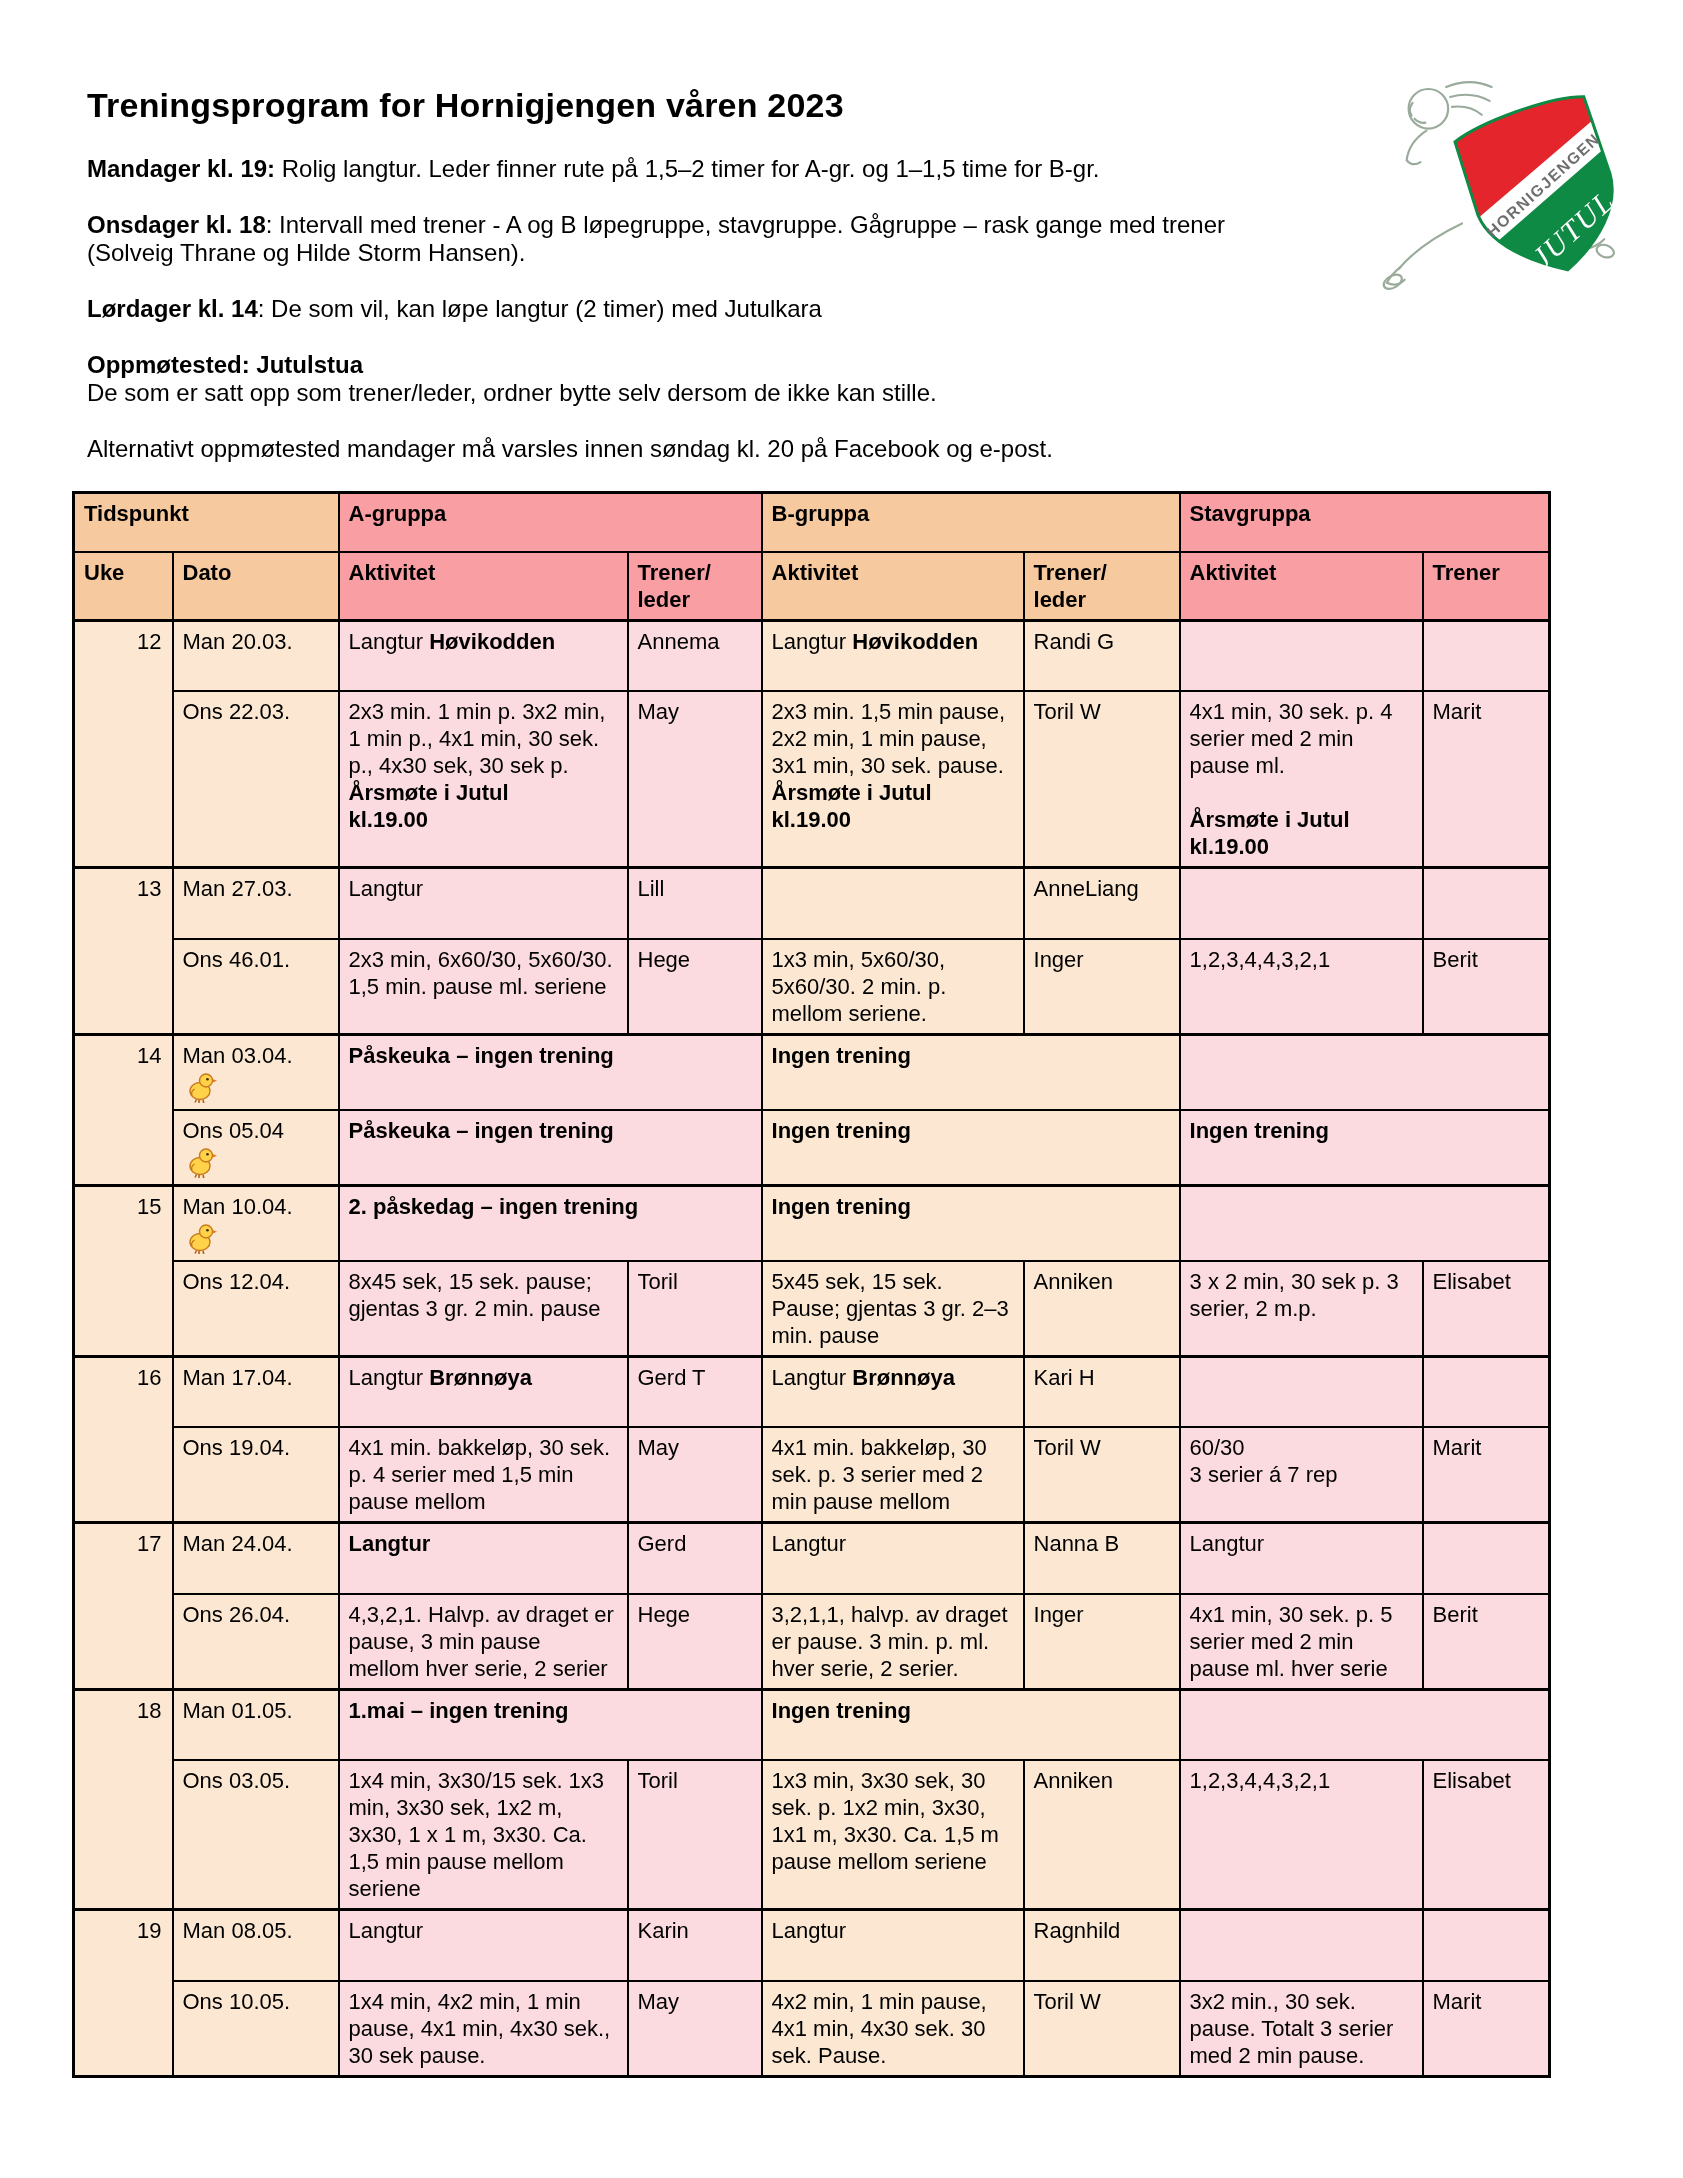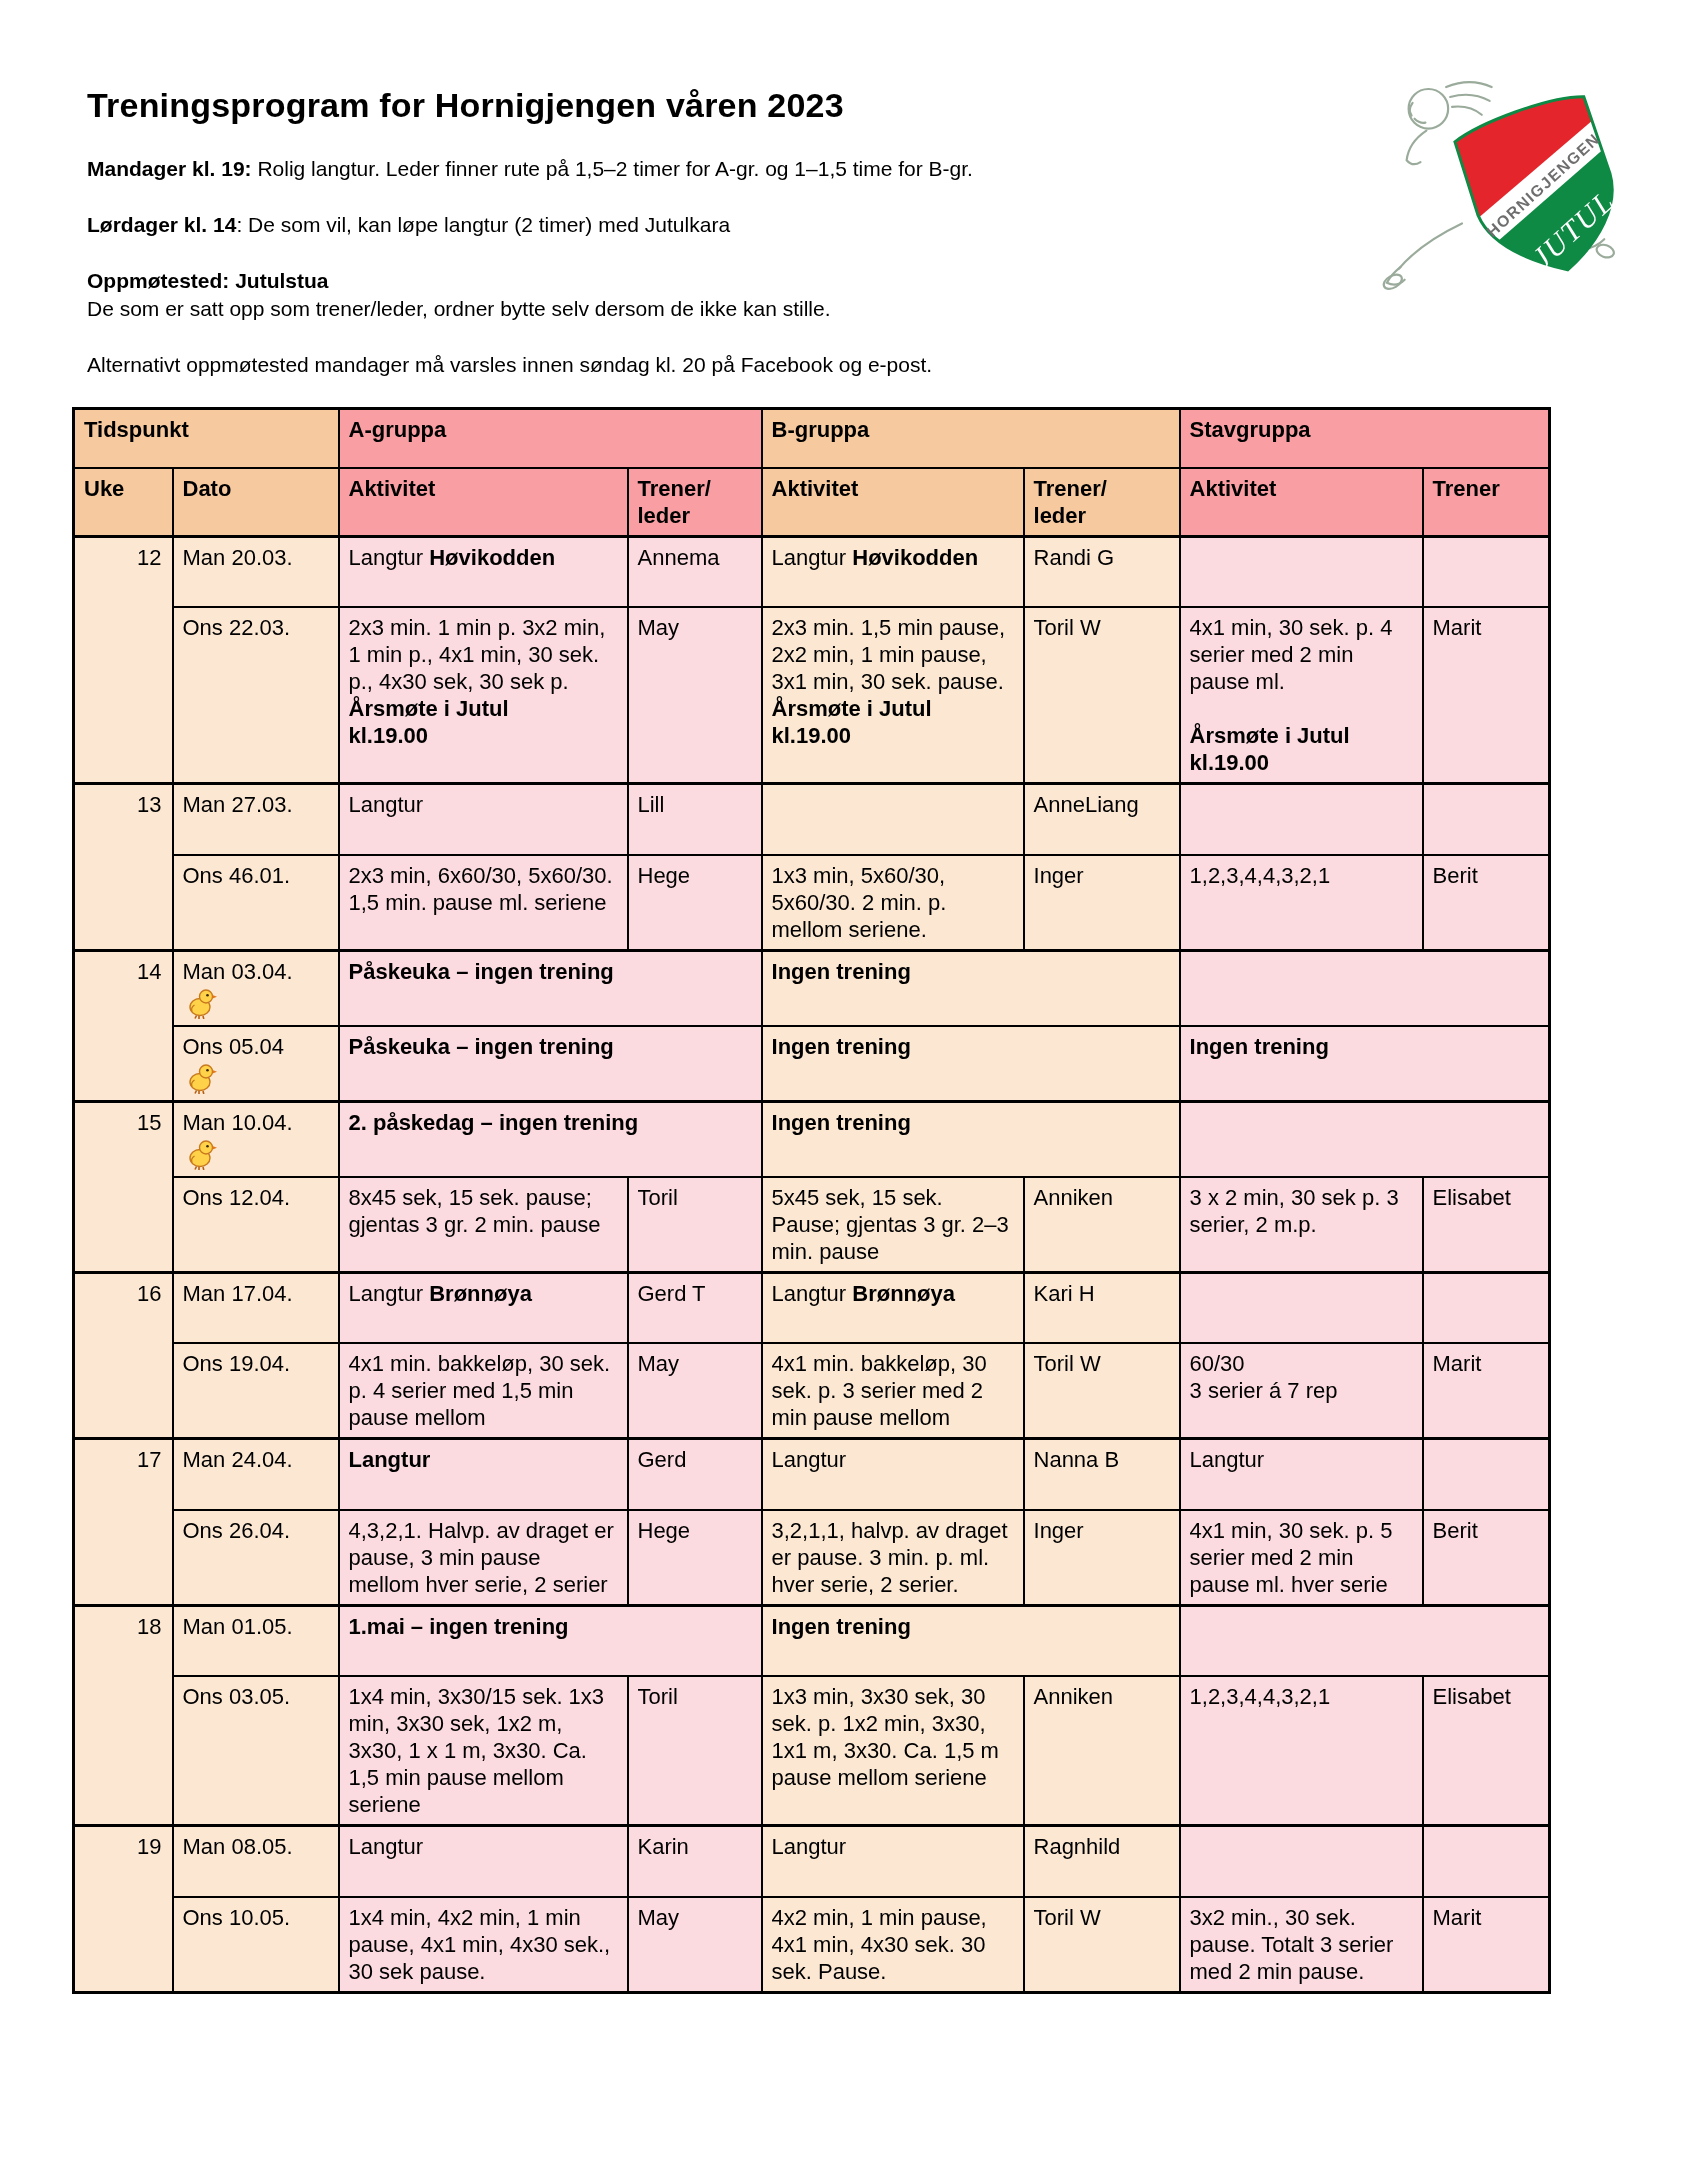--- a/index.html
+++ b/index.html
@@ -9,21 +9,21 @@
     --border:#000000;
   }
   *{box-sizing:border-box}
   html,body{margin:0;padding:0;background:#e8e8e8}
   .page{
     width:1683px;height:2178px;background:#ffffff;position:relative;
     font-family:"Liberation Sans","DejaVu Sans",sans-serif;color:#000;
     padding:85px 59px 40px 72px;overflow:hidden;
   }
   h1{font-size:34px;line-height:40px;margin:0 0 30px 15px;font-weight:bold;letter-spacing:0.2px}
-  .para{font-size:21px;line-height:28px;margin:0 0 28px 15px;max-width:1198px}
+  .para{font-size:24px;line-height:28px;margin:0 0 28px 15px;max-width:1198px}
   .para.tight{margin-bottom:0}
   .b{font-weight:bold}
   .logo{position:absolute;top:57px;right:57px;width:249px;height:236px}
 
   table{border-collapse:collapse;table-layout:fixed;width:1476px;border:3px solid var(--border);margin-top:0}
   td{
     border:2px solid var(--border);vertical-align:top;padding:6px 10px 6px 9px;
     font-size:22px;line-height:27px;white-space:pre-wrap;word-wrap:break-word;
   }
   .hdr1 td{font-weight:bold;height:59px}
@@ -74,20 +74,21 @@
           <polygon points="-6,132 152,58 152,184 -6,184" fill="#0e8a45"></polygon>
         </g>
         <path d="M0,14 C30,2 105,-4 138,6 L142,88 C142,122 112,152 74,170 C38,150 6,124 2,92 Z" fill="none" stroke="#0e8a45" stroke-width="3"></path>
         <text transform="translate(10,118) rotate(-26)" font-size="16" font-weight="bold" font-family="Liberation Sans, sans-serif" letter-spacing="1.5" fill="#6e6e6e">HORNIGJENGEN</text>
         <text transform="translate(50,163) rotate(-26)" font-size="30" font-style="italic" font-family="Liberation Serif, serif" letter-spacing="2" fill="#ffffff">JUTUL</text>
       </g>
     </svg>
   </div>
 
   <p class="para"><span class="b">Mandager kl. 19:</span><span> Rolig langtur. Leder finner rute på 1,5–2 timer for A-gr. og 1–1,5 time for B-gr.</span></p>
+  <p class="para"><span class="b">Onsdager kl. 18</span><span>: Intervall med trener - A og B løpegruppe, stavgruppe. Gågruppe – rask gange med trener (Solveig Thrane og Hilde Storm Hansen).</span></p>
   <p class="para"><span class="b">Lørdager kl. 14</span><span>: De som vil, kan løpe langtur (2 timer) med Jutulkara</span></p>
   <p class="para tight"><span class="b">Oppmøtested: Jutulstua</span><span></span></p>
   <p class="para"><span class="b"></span><span>De som er satt opp som trener/leder, ordner bytte selv dersom de ikke kan stille.</span></p>
   <p class="para"><span class="b"></span><span>Alternativt oppmøtested mandager må varsles innen søndag kl. 20 på Facebook og e-post.</span></p>
 
   <table>
     <colgroup>
       <col style="width:99px">
         <col style="width:166px">
       <col style="width:289px">

